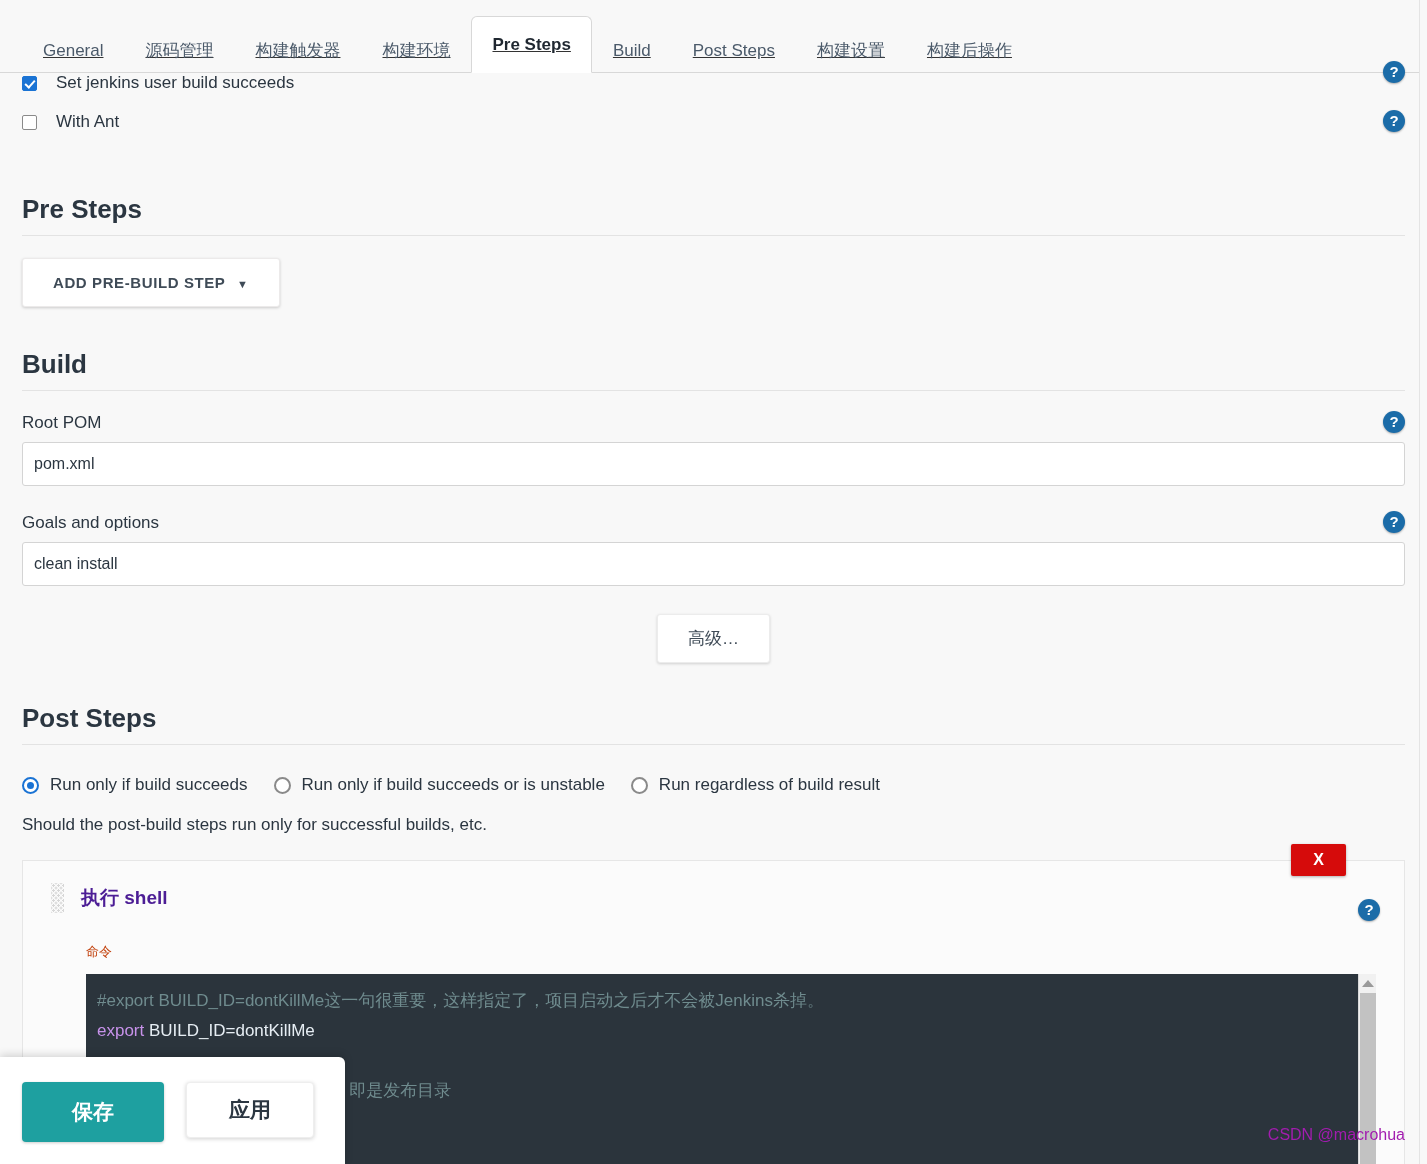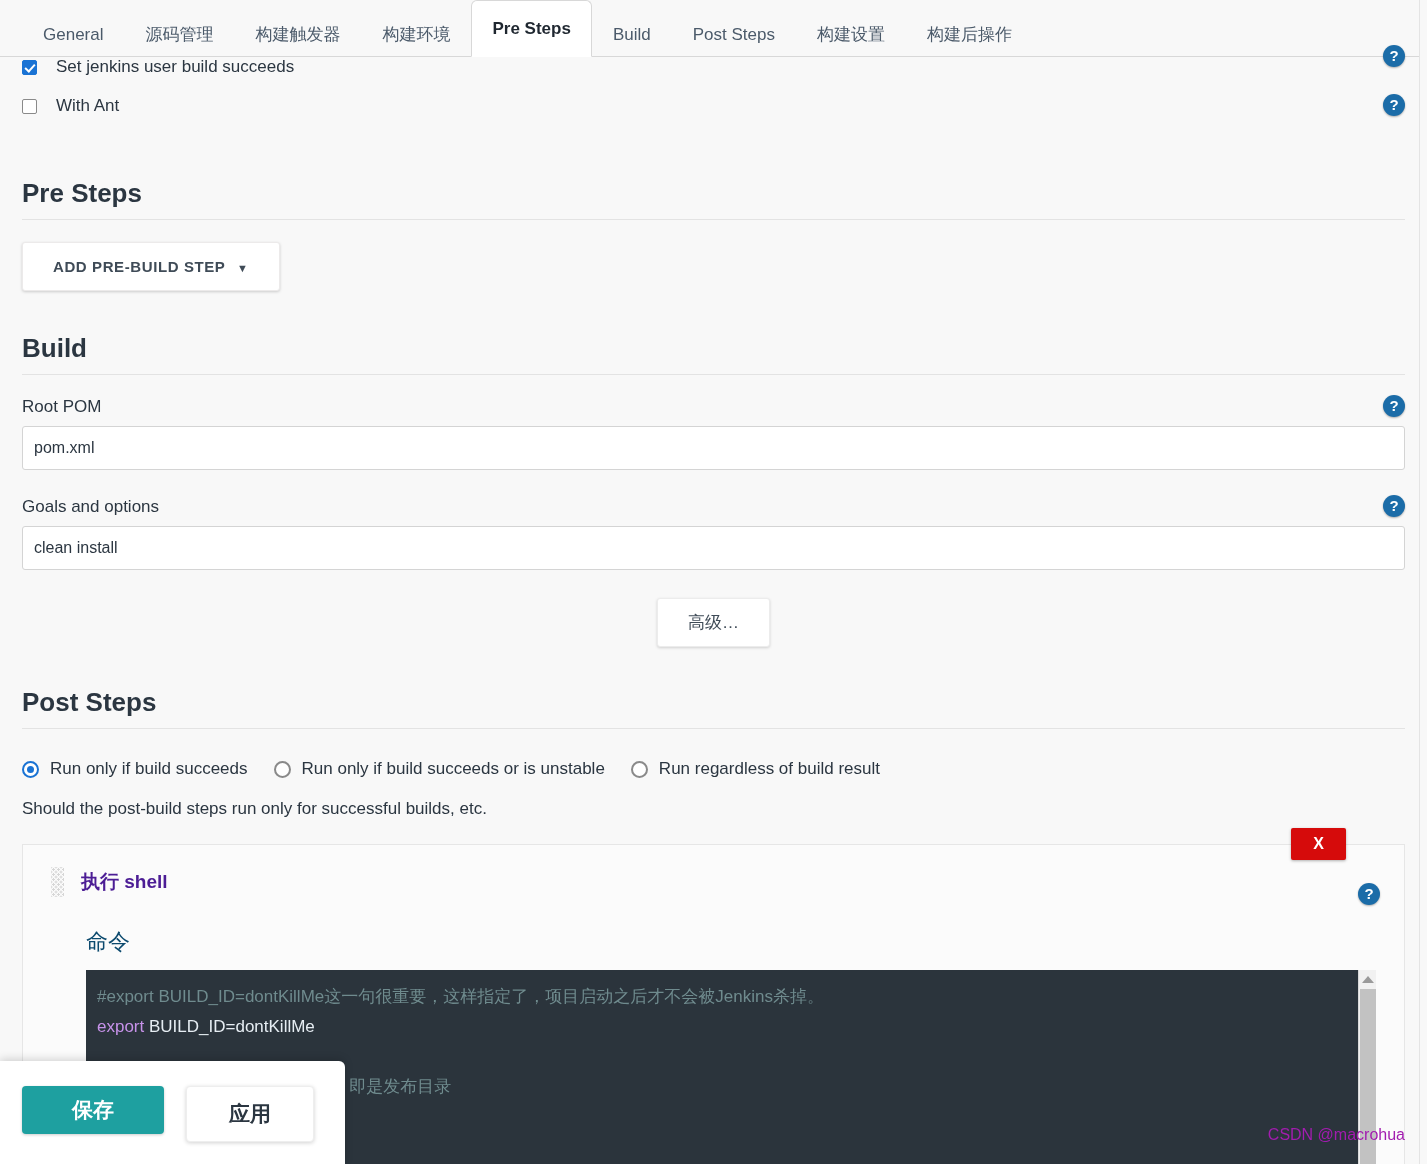--- a/index.html
+++ b/index.html
@@ -14,26 +14,27 @@
   #page {
     position: relative;
     width: 1427px; height: 1164px;
     background: #f8f8f8;
     overflow: hidden;
   }
 
   
   .tabbar {
     position: relative;
-    height: 57px;
+    height: 73px;
     background: #f8f8f8;
     border-bottom: 1px solid #d8d8d8;
     display: flex;
     align-items: flex-end;
     padding-left: 22px;
+    text-decoration: underline;
   }
   .tab {
     font-size: 17px;
     color: #4b5a6a;
     padding: 0 20px;
     height: 44px;
     line-height: 44px;
     cursor: pointer;
     white-space: nowrap;
     border: 1px solid transparent;
@@ -245,22 +246,22 @@
     cursor: pointer;
     box-shadow: 0 1px 3px rgba(0,0,0,.3);
     line-height: 1;
     font-family: "Liberation Sans", "DejaVu Sans", sans-serif;
   }
   .step-help {
     position: absolute;
     top: 38px; right: 24px;
   }
   .cmd-label {
-    font-size: 22px;
-    color: #0c4a6e;
+    font-size: 13px;
+    color: #c2410c;
     margin: 30px 0 13px 35px;
   }
 
   .editor {
     position: relative;
     margin-left: 35px;
     background: #2b343c;
     height: 216px;
     overflow: hidden;
     font-family: "Liberation Mono", "DejaVu Sans Mono", monospace;
@@ -314,21 +315,21 @@
     z-index: 20;
   }
   .btn-save {
     background: #1ea0a0;
     color: #fff;
     font-size: 21px;
     font-weight: bold;
     border: none;
     border-radius: 4px;
     padding: 0 50px;
-    height: 48px;
+    height: 60px;
     cursor: pointer;
     box-shadow: 0 1px 3px rgba(0,0,0,.2);
     font-family: "Liberation Sans", "DejaVu Sans", sans-serif;
   }
   .btn-apply {
     background: #fff;
     color: #2b3641;
     font-size: 21px;
     font-weight: bold;
     border: 1px solid #eee;

